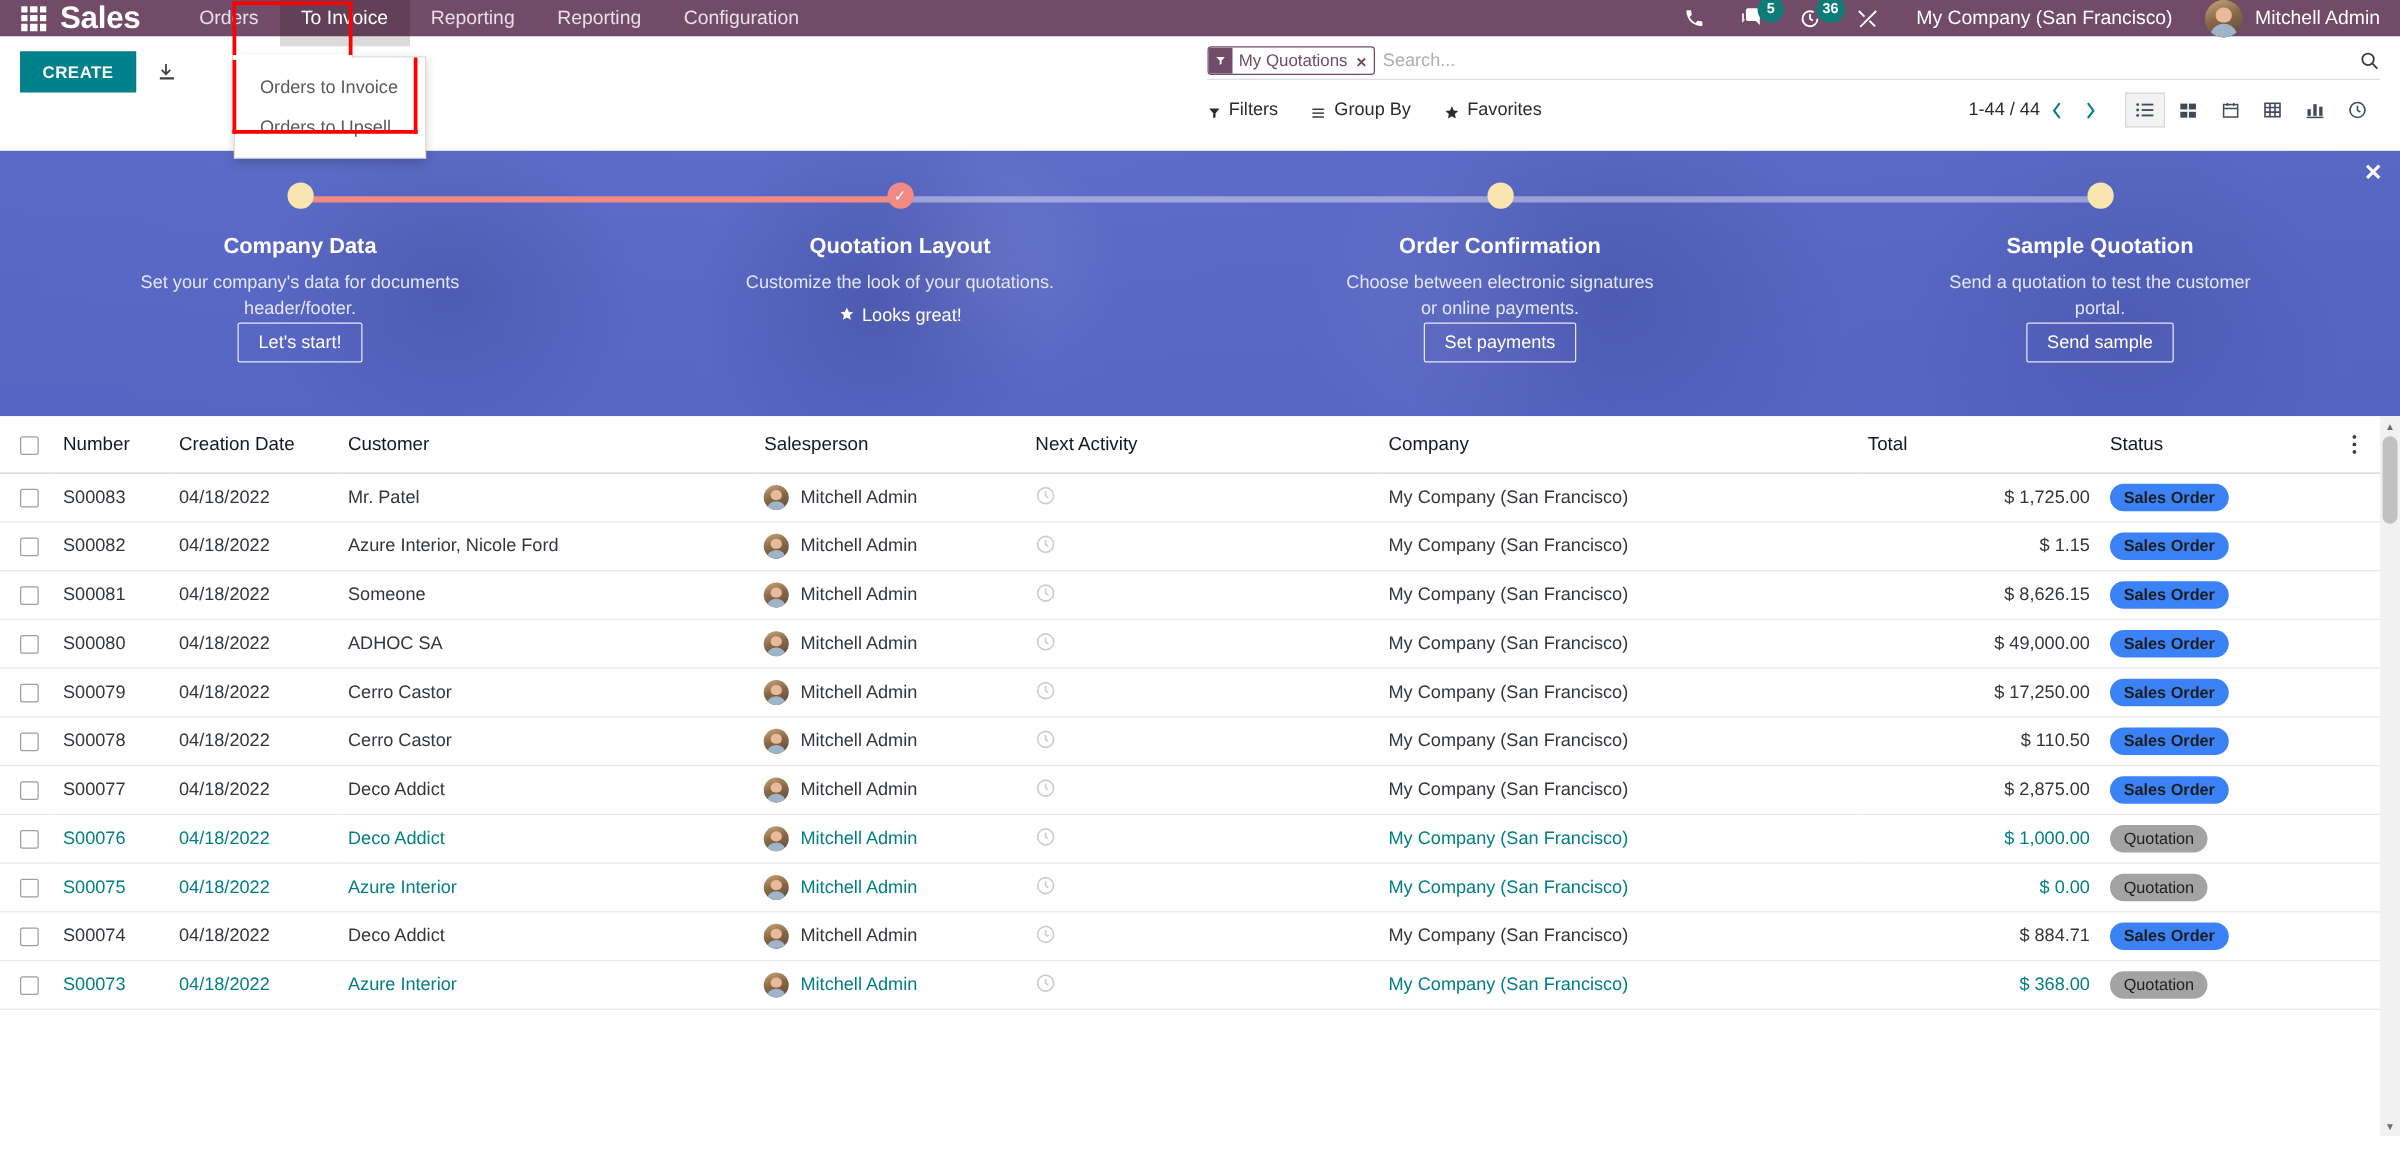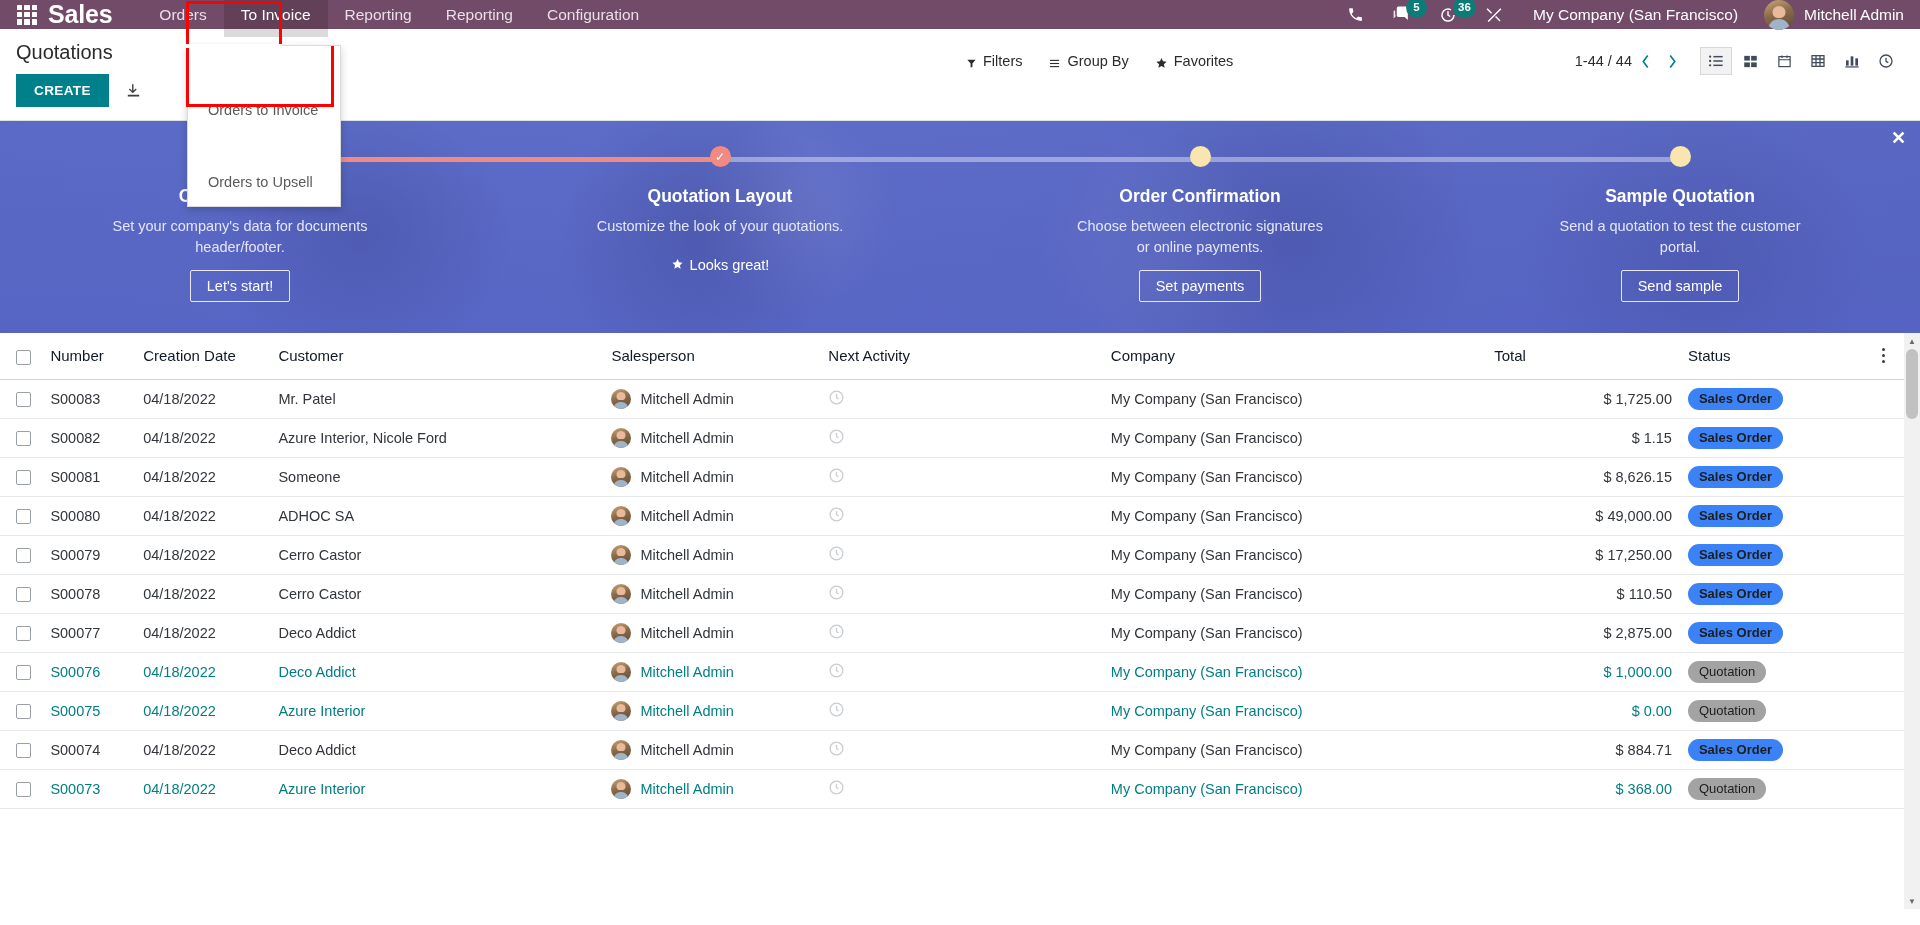--- a/index.html
+++ b/index.html
@@ -127,21 +127,20 @@
     box-shadow: 0 3px 8px rgba(0,0,0,0.18);
     padding: 8px 0;
     z-index: 60;
   }
   .dropdown-item {
     font-size: 14.5px;
     color: #5a5a5a;
     padding: 8px 22px 8px 20px;
     white-space: nowrap;
     cursor: pointer;
-    margin-top: 40px;
   }
 
   
   .annot {
     position: absolute;
     border: 3px solid #ff0000;
     pointer-events: none;
     z-index: 80;
   }
   #annot-tab   { left: 186px; top: 1px;  width: 96px; height: 45px; border-bottom: none; }
@@ -356,21 +355,21 @@
     margin-top: 19px;
   }
   .step-desc {
     color: #e4e6f7;
     font-size: 14.5px;
     text-align: center;
     line-height: 1.45;
     margin-top: 9px;
     max-width: 260px;
   }
-  .step-action { margin-top: 12px; }
+  .step-action { margin-top: 0; }
   .btn-banner {
     border: 1px solid rgba(255,255,255,0.85);
     background: transparent;
     color: #ffffff;
     font-size: 14.5px;
     padding: 7px 16px;
     cursor: pointer;
     font-family: "Liberation Sans", sans-serif;
     border-radius: 2px;
   }
@@ -556,33 +555,50 @@
     <div class="dropdown-item">Orders to Upsell</div>
   </div>
 </div>
 
 <div class="annot" id="annot-tab"></div>
 <div class="annot" id="annot-menu"></div>
 <div class="annot" id="annot-menu2"></div>
 
 <div class="control-panel">
   <div class="cp-left">
-    <div class="breadcrumb">Quotations</div>
     <div class="cp-buttons">
       <button class="btn-create">CREATE</button>
       <span class="import-icon">
         <svg width="17" height="17" viewBox="0 0 24 24" fill="#3f3f3f">
             <path d="M12 3v9.2l3.1-3.1 1.4 1.4L11 16l-5.5-5.5 1.4-1.4L10 12.2V3z"></path>
             <path d="M4 18h16v2.5H4z"></path>
           </svg>
       </span>
     </div>
   </div>
 
   <div class="cp-right">
+    <div class="searchbar-row">
+      <div class="facet">
+        <span class="facet-icon">
+          <svg width="9" height="9" viewBox="0 0 24 24" fill="#ffffff">
+              <path d="M3 4h18l-7 8v7l-4 2v-9z"></path>
+            </svg>
+        </span>
+        <span class="facet-label">My Quotations</span>
+        <span class="facet-close">×</span>
+      </div>
+      <input class="search-input" type="text" placeholder="Search..." style="">
+      <span class="search-glass">
+        <svg width="17" height="17" viewBox="0 0 24 24" fill="none" stroke="#3b3b3b" stroke-width="2">
+            <circle cx="10.5" cy="10.5" r="6.5"></circle>
+            <path d="M15.5 15.5L21 21"></path>
+          </svg>
+      </span>
+    </div>
 
     <div class="cp-bottom">
       <div class="filter-group">
         <div class="filter-btn">
           <svg width="11" height="11" viewBox="0 0 24 24" fill="#2b2b2b">
               <path d="M3 4h18l-7 8v7l-4 2v-9z"></path>
             </svg>
           <span>Filters</span>
         </div>
         <div class="filter-btn">

